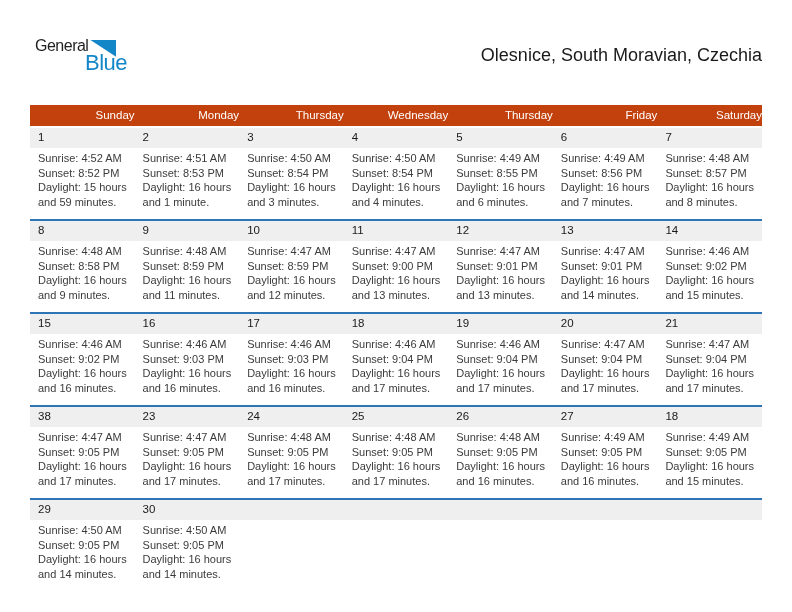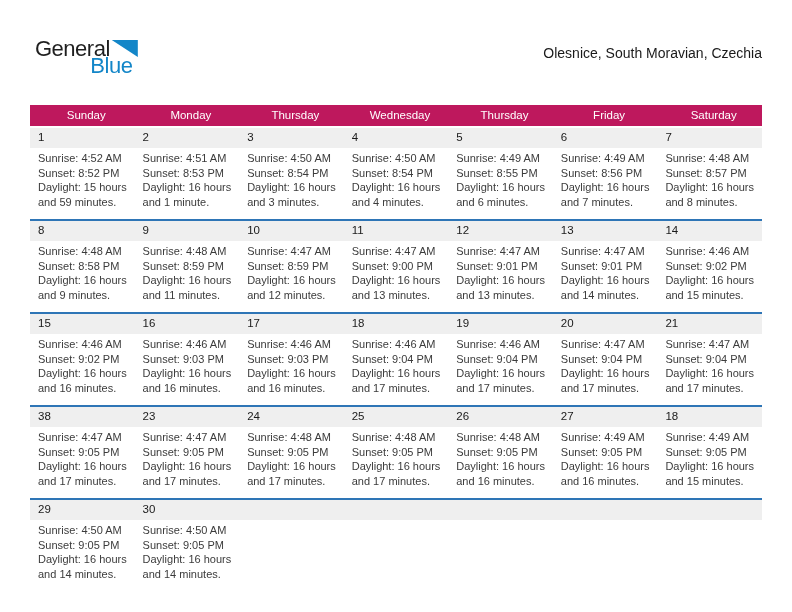--- a/index.html
+++ b/index.html
@@ -3,33 +3,33 @@
 <meta charset="utf-8">
 <style>
   html,body{margin:0;padding:0;}
   body{
     width:792px;height:612px;background:#ffffff;position:relative;
     font-family:"Liberation Sans", sans-serif;overflow:hidden;
   }
   
   .topbar{position:absolute;left:30px;right:30px;top:0;height:105px;}
   .logo{position:absolute;left:5px;top:38px;line-height:1;}
-  .logo-line1{font-size:22px;color:#1f1f1f;letter-spacing:-0.5px;display:flex;align-items:flex-start;}
+  .logo-line1{font-size:16px;color:#1f1f1f;letter-spacing:-0.5px;display:flex;align-items:flex-start;}
   .logo-tri{display:inline-block;width:26px;height:17px;background:#1386c8;margin-left:2px;margin-top:2px;
     clip-path:polygon(0 0,100% 0,100% 100%);}
   .logo-line2{font-size:22px;color:#1386c8;letter-spacing:-0.5px;margin-top:-5px;padding-left:50px;text-align:center;}
   .title-block{position:absolute;right:0;top:36px;text-align:right;}
   .title{font-size:25px;color:#1a1a1a;}
-  .subtitle{font-size:14px;color:#1a1a1a;margin-top:9px;}
+  .subtitle{font-size:18px;color:#1a1a1a;margin-top:9px;}
 
   
   table.cal{position:absolute;left:30px;top:105px;width:732px;border-collapse:collapse;table-layout:fixed;}
   table.cal thead th{
-    background:#be185d;color:#ffffff;font-weight:normal;font-size:11.5px;
-    text-align:center;padding:4px 0 5px 8px;height:12px;
+    background:#c2410c;color:#ffffff;font-weight:normal;font-size:11.5px;
+    text-align:right;padding:4px 0 5px 8px;height:12px;
   }
   table.cal tbody tr{border-top:2px solid #2e75b6;}
   table.cal tbody tr:first-child{border-top:2px solid #ffffff;}
   table.cal tbody td{vertical-align:top;padding:0;height:91px;}
   .band{background:#efefef;font-size:11.5px;color:#1a1a1a;padding:3px 0 3px 8px;height:14px;}
   .cellbody{padding:3px 6px 0 8px;font-size:11px;color:#3b3b3b;line-height:14.6px;}
 </style>
 </head>
 <body>
 

